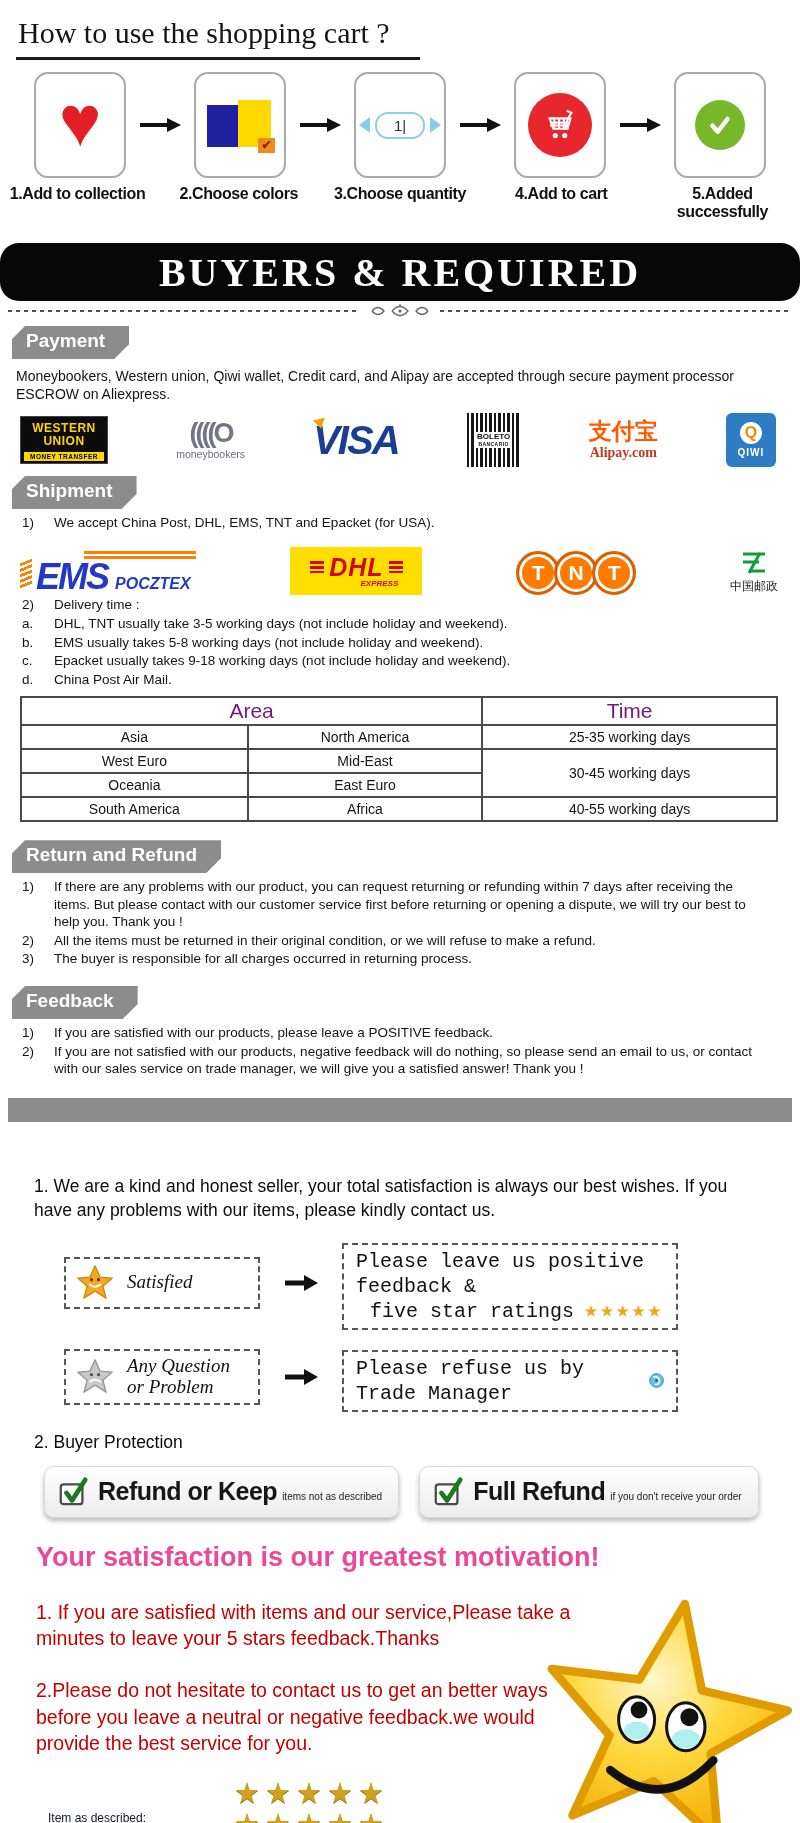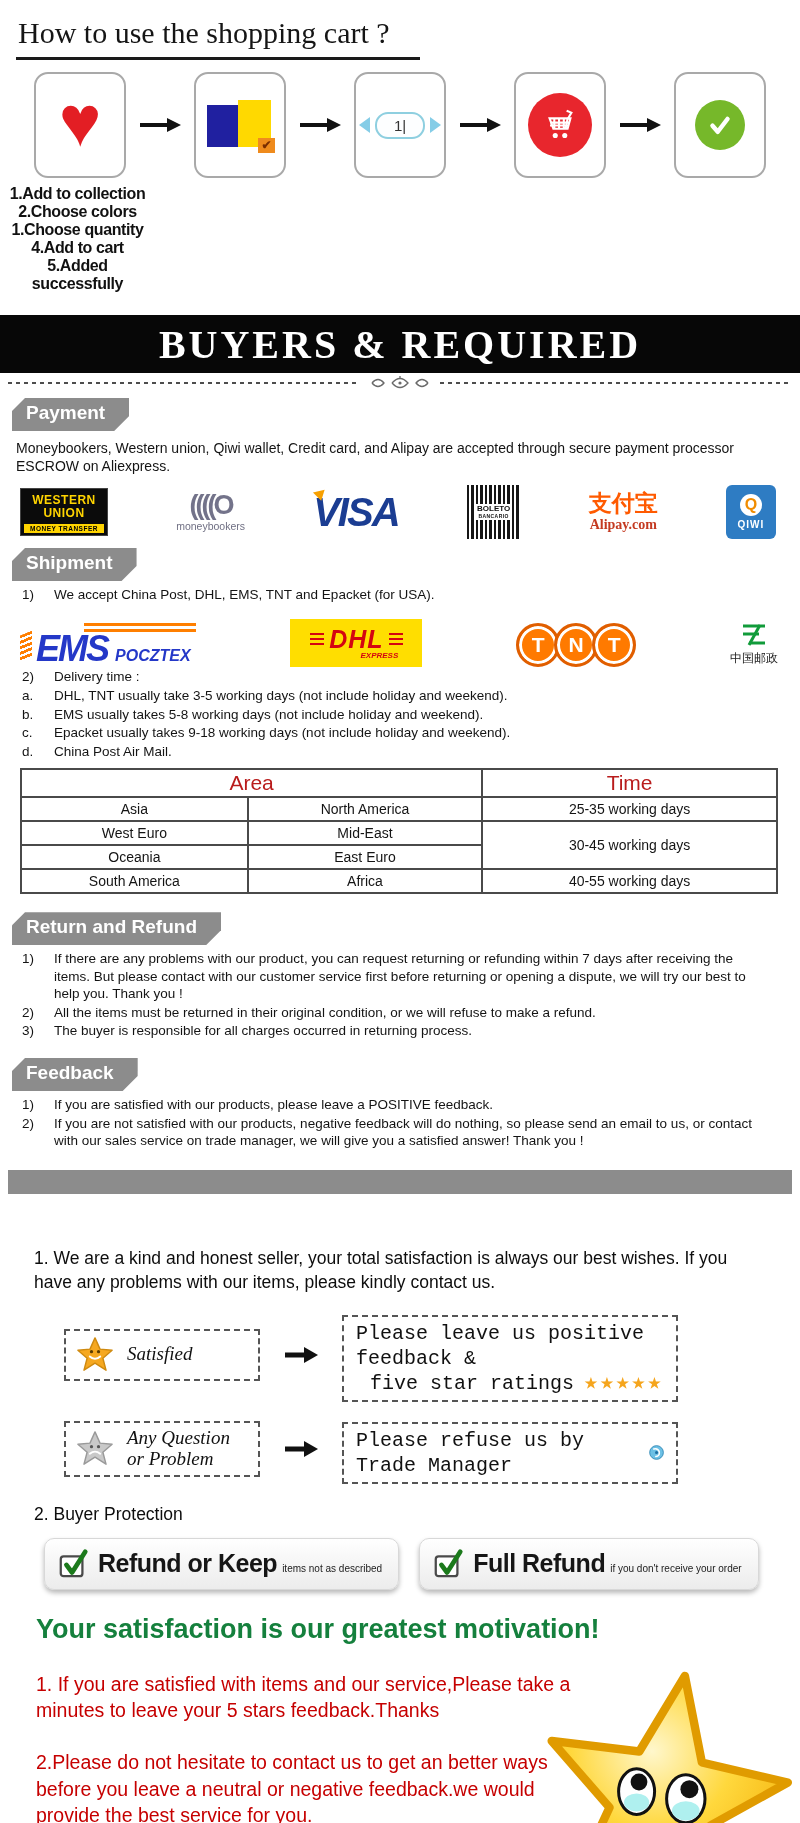--- a/index.html
+++ b/index.html
@@ -15,38 +15,38 @@
     border-bottom: 3px solid #1a1a1a;
   }
   
   .steps-row { display: flex; align-items: center; justify-content: center; margin-top: 12px; }
   .step-card {
     width: 92px; height: 106px; flex: none; background: #fff;
     border: 2px solid #a9a9a9; border-radius: 14px;
     display: flex; align-items: center; justify-content: center;
   }
   .step-arrow { flex: none; margin: 0 13px; }
-  .step-labels { display: flex; justify-content: space-between; margin-top: 7px; flex-direction: column; }
+  .step-labels { display: flex; justify-content: space-between; margin-top: 7px; }
   .step-label { width: 155px; text-align: center; font-weight: bold; font-size: 16px; letter-spacing: -0.4px; }
   .heart-glyph { font-size: 72px; color: #e31e24; line-height: 0.9; margin-top: -8px; }
   .sw-wrap { position: relative; width: 66px; height: 50px; }
   .sw-blue  { position: absolute; left: 0; top: 5px; width: 33px; height: 42px; background: #2020a0; }
   .sw-yellow{ position: absolute; left: 31px; top: 0; width: 33px; height: 47px; background: #ffd900; }
   .sw-check { position: absolute; right: -2px; bottom: -3px; width: 17px; height: 15px;
               background: #ef8b1d; color: #7a2d00; font-size: 12px; line-height: 15px; text-align: center; font-weight: bold; }
   .qty { display: flex; align-items: center; gap: 5px; }
   .tri-left  { width: 0; height: 0; border-style: solid; border-width: 8px 11px 8px 0; border-color: transparent #85cde7 transparent transparent; }
   .tri-right { width: 0; height: 0; border-style: solid; border-width: 8px 0 8px 11px; border-color: transparent transparent transparent #85cde7; }
   .qty-box { width: 50px; height: 27px; background: #fdfeff; border: 2px solid #8ecfe0; border-radius: 13px;
              display: flex; align-items: center; justify-content: center; font-size: 15px; color: #333; }
   .cart-circle { width: 64px; height: 64px; border-radius: 50%; background: #e8262d; display: flex; align-items: center; justify-content: center; }
   .ok-circle   { width: 50px; height: 50px; border-radius: 50%; background: #76b82a; display: flex; align-items: center; justify-content: center; }
   
   .banner { margin-top: 22px; height: 58px; background: #070707; display: flex; align-items: center; justify-content: center;
-            color: #fff; font-family: "Liberation Serif", serif; font-weight: bold; font-size: 40px; letter-spacing: 3px; }
+            color: #fff; font-family: "Liberation Serif", serif; font-weight: bold; font-size: 40px; letter-spacing: 3px; border-radius: 19px; }
   .divider { display: flex; align-items: center; gap: 8px; margin: 3px 8px 0 8px; height: 14px; }
   .divider .dash { flex: 1; height: 2px; background: repeating-linear-gradient(90deg, #4d4d4d 0 4px, transparent 4px 8px); }
   
   .badge {
     display: inline-block; margin: 8px 0 4px 12px; padding: 4px 24px 7px 14px;
     background: #8c8c8c; color: #fff; font-size: 19px; font-weight: bold;
     clip-path: polygon(13px 0, 100% 0, 100% calc(100% - 15px), calc(100% - 15px) 100%, 0 100%, 0 13px);
   }
   .para { margin: 4px 18px 0 16px; font-size: 14px; line-height: 1.32; color: #141414; }
   .num-line { display: flex; margin: 1px 18px 0 16px; font-size: 13.5px; line-height: 1.3; color: #141414; }
@@ -93,21 +93,21 @@
   .dhl-sub { color: #d40511; font-size: 8px; font-style: italic; font-weight: bold; margin: -1px 0 0 46px; }
   .tnt { display: flex; }
   .tnt-circle { width: 44px; height: 44px; border-radius: 50%; background: #ff7a00; border: 3px solid #e05e00;
                 box-shadow: inset 0 0 0 3px #fff; color: #fff; font-weight: 800; font-size: 21px;
                 display: flex; align-items: center; justify-content: center; margin-left: -6px; }
   .tnt-circle:first-child { margin-left: 0; }
   .cnpost { display: flex; flex-direction: column; align-items: center; gap: 1px; }
   .cnpost-label { font-size: 12px; color: #222; }
   
   .ship-table { width: calc(100% - 42px); margin: 8px 22px 0 20px; border-collapse: collapse; border: 2px solid #4a4a4a; }
-  .ship-table th { border: 2px solid #4a4a4a; font-weight: normal; color: #b91c1c; font-size: 21px; padding: 1px 2px; text-align: center; }
+  .ship-table th { border: 2px solid #4a4a4a; font-weight: normal; color: #701a75; font-size: 21px; padding: 1px 2px; text-align: center; }
   .ship-table td { border: 2px solid #4a4a4a; font-size: 14px; padding: 3px 2px; text-align: center; color: #141414; }
   .col-a { width: 30%; } .col-b { width: 31%; } .col-t { width: 39%; }
   
   .gray-bar { height: 24px; background: #8c8c8c; margin: 20px 8px 0 8px; }
   
   .intro { margin: 52px 38px 0 34px; font-size: 17.5px; line-height: 1.4; color: #0d0d0d; }
   .sat-row { display: flex; align-items: center; margin: 13px 0 0 64px; gap: 24px; }
   .sat-box { width: 196px; min-height: 50px; border: 2px dashed #555; background: #fff;
              display: flex; align-items: center; gap: 13px; padding: 5px 10px; }
   .sat-label { font-family: "Liberation Serif", serif; font-style: italic; font-size: 19px; line-height: 1.1; color: #111; }
@@ -119,21 +119,21 @@
   .prot-title { margin: 20px 0 0 34px; font-size: 17.5px; color: #0d0d0d; }
   .prot-row { display: flex; gap: 20px; margin: 13px 0 0 44px; }
   .prot-btn { display: flex; align-items: center; gap: 9px; min-width: 252px; padding: 9px 16px 9px 12px;
               background: linear-gradient(#ffffff, #ececec); border: 1px solid #d8d8d8; border-radius: 10px;
               box-shadow: 0 3px 5px rgba(0,0,0,0.28); }
   .prot-text { display: flex; align-items: baseline; gap: 5px; }
   .prot-main { font-size: 25px; font-weight: bold; letter-spacing: -0.5px; color: #161616; }
   .prot-sub { font-size: 10px; color: #222; }
   
   .motivation { position: relative; margin-top: 24px; }
-  .mot-heading { margin: 12px 0 0 36px; color: #15803d; font-size: 27px; font-weight: bold; }
+  .mot-heading { margin: 12px 0 0 36px; color: #ec4899; font-size: 27px; font-weight: bold; }
   .mot-para { margin: 26px 0 0 36px; width: 540px; color: #c60000; font-size: 19.5px; line-height: 1.35; }
   .star-char { position: absolute; right: 4px; top: 36px; }
   .ratings { margin: 22px 0 0 48px; }
   .rating-row { display: flex; align-items: center; height: 31px; }
   .rating-label { width: 186px; font-size: 12px; color: #0f172a; margin-top: 48px; }
   .stars-gold { color: #cfa11f; font-size: 29px; letter-spacing: 5px; line-height: 1; text-shadow: 0 1px 0 #8a6d1a; }
 </style>
 </head>
 <body>
 
@@ -198,21 +198,21 @@
     <div class="ok-circle">
       <svg width="30" height="30" viewBox="0 0 40 40">
           <polyline points="10,21 17,29 30,12" fill="none" stroke="#fff" stroke-width="6" stroke-linecap="round" stroke-linejoin="round"></polyline>
         </svg>
     </div>
   </div>
 </div>
 <div class="step-labels">
   <div class="step-label">1.Add to collection</div>
   <div class="step-label">2.Choose colors</div>
-  <div class="step-label">1.Choose quantity</div>
+  <div class="step-label">3.Choose quantity</div>
   <div class="step-label">4.Add to cart</div>
   <div class="step-label">5.Added successfully</div>
 </div>
 
 
 <div class="banner">BUYERS &amp; REQUIRED</div>
 <div class="divider">
   <div class="dash"></div>
   <svg width="64" height="16" viewBox="0 0 64 16">
     <g fill="none" stroke="#6a6a6a" stroke-width="1.3">

